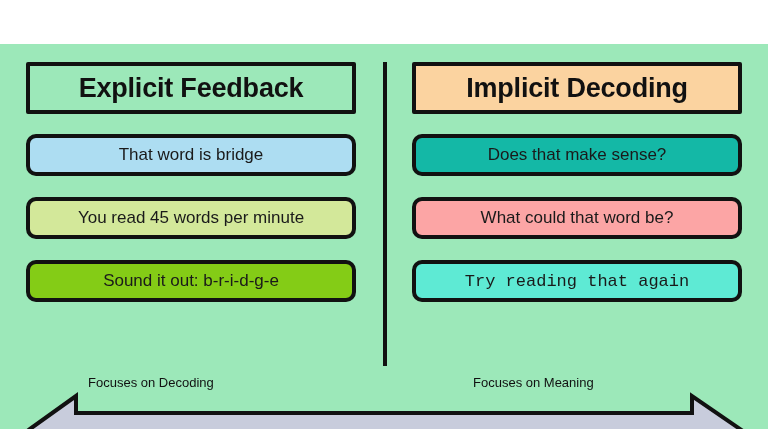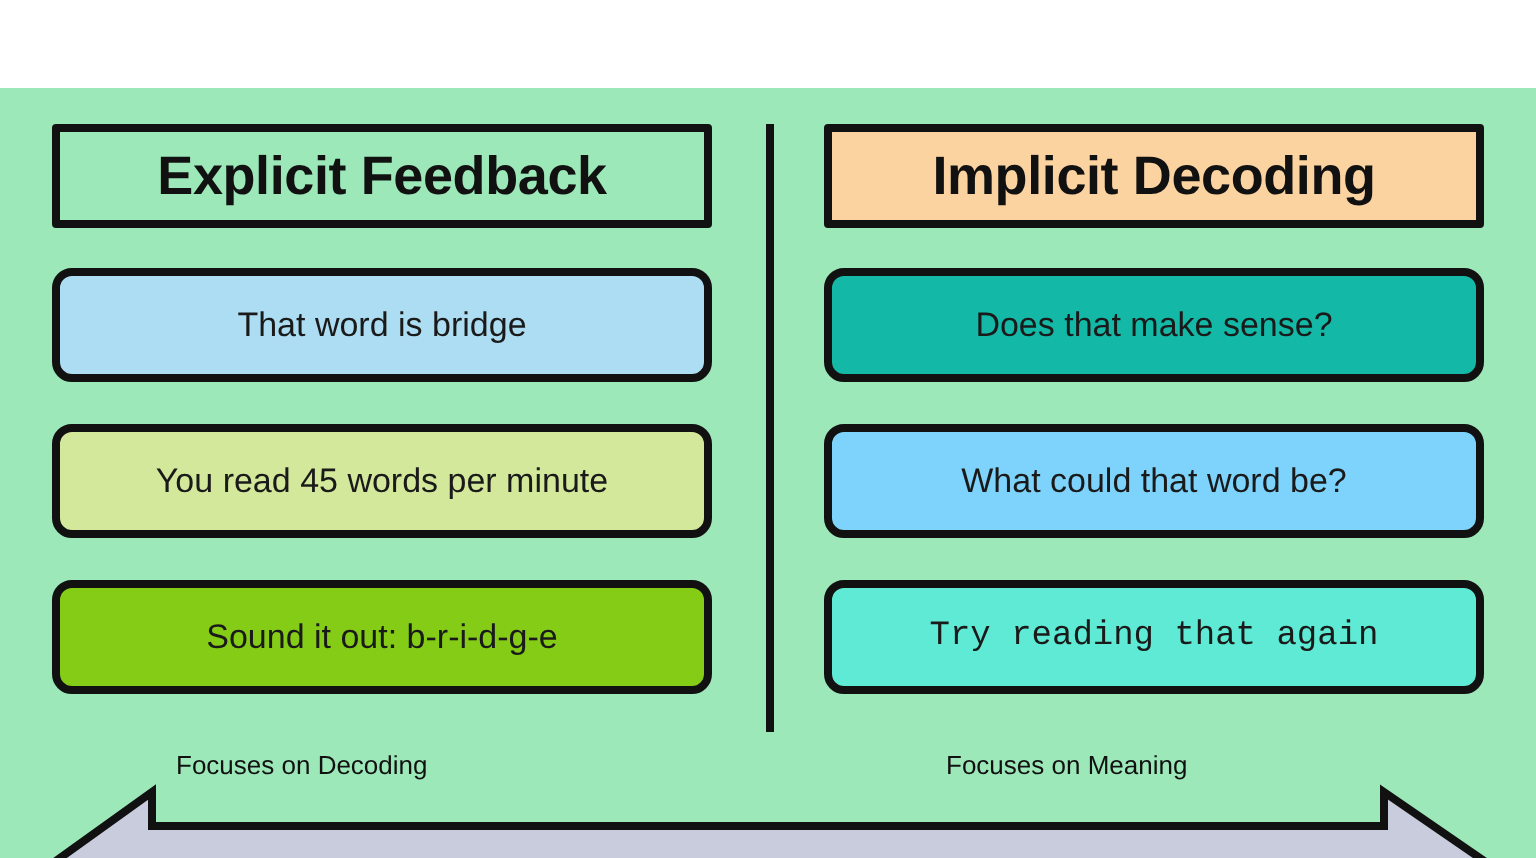--- a/index.html
+++ b/index.html
@@ -43,21 +43,21 @@
     color: #111111;
     letter-spacing: -0.2px;
     margin-bottom: 20px;
   }
   #header-left  { background: #9CE8B9; }
   #header-right { background: #FBD3A0; }
 
   
   .card {
     box-sizing: border-box;
-    height: 57px;
+    height: 42px;
     border: 4px solid #111111;
     border-radius: 10px;
     display: flex;
     align-items: center;
     justify-content: center;
     font-size: 17px;
     color: #1a1a1a;
     margin-bottom: 21px;
     text-align: center;
     padding: 12px 8px;
@@ -108,21 +108,21 @@
 
     <div class="card" id="card-l0" style="background: rgb(173, 221, 242);">That word is bridge</div>
     <div class="card" id="card-l1" style="background: rgb(211, 232, 154);">You read 45 words per minute</div>
     <div class="card" id="card-l2" style="background: #84cc16;">Sound it out: b-r-i-d-g-e</div>
   </div>
 
   <div class="column" id="col-right">
     <div class="header-box" id="header-right" style="background: rgb(251, 211, 160);">Implicit Decoding</div>
 
     <div class="card" id="card-r0" style="background: #14b8a6;">Does that make sense?</div>
-    <div class="card" id="card-r1" style="background: #7dd3fc;">What could that word be?</div>
+    <div class="card" id="card-r1" style="background: #fca5a5;">What could that word be?</div>
     <div class="card" id="card-r2" style="background: #5eead4; font-family: Liberation Mono, monospace;">Try reading that again</div>
   </div>
 
   <div id="divider"></div>
 
   <div class="arrow-label" id="label-left">Focuses on Decoding</div>
   <div class="arrow-label" id="label-right">Focuses on Meaning</div>
 
   <div id="arrow-wrap">
     <svg id="arrow-svg" viewBox="0 0 768 81" preserveAspectRatio="none">

